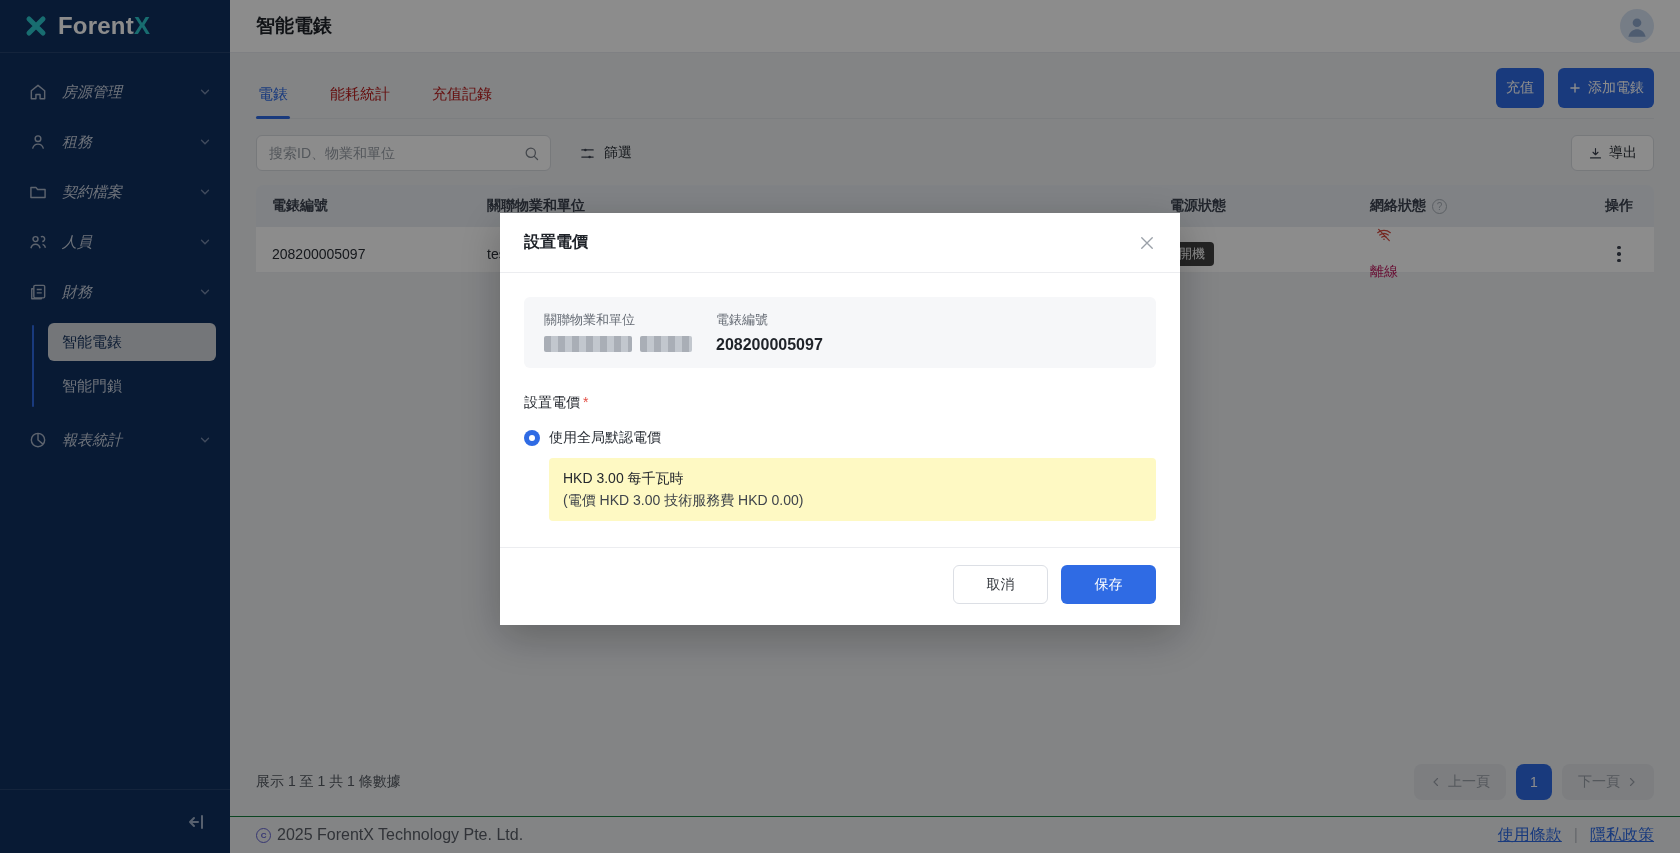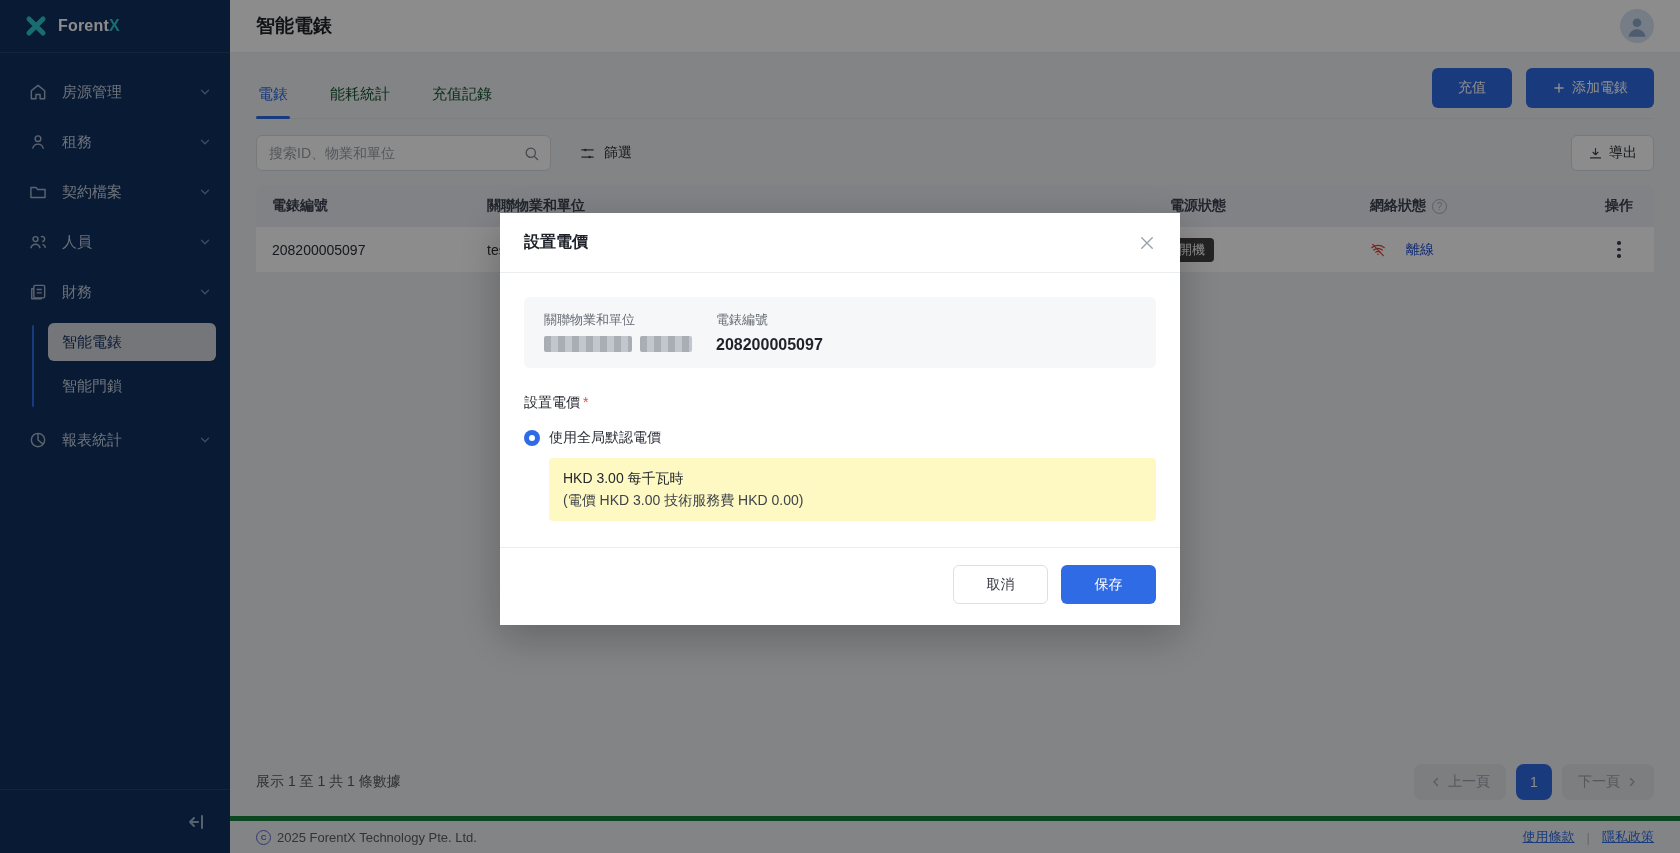--- a/index.html
+++ b/index.html
@@ -4,82 +4,82 @@
 <style>
   * { margin:0; padding:0; box-sizing:border-box; }
   html,body { width:1680px; height:853px; overflow:hidden; }
   body { font-family:"Liberation Sans","DejaVu Sans",sans-serif; font-size:14px; color:#2a2f36; background:#eef0f3; }
   .app { width:1680px; height:853px; display:flex; position:relative; }
 
   
   .sidebar { width:230px; background:#10305f; color:#c7d0de; display:flex; flex-direction:column; flex-shrink:0; }
   .logo-row { height:53px; display:flex; align-items:center; padding:0 24px; gap:10px; border-bottom:1px solid rgba(255,255,255,.09); }
   .logo-mark { width:24px; height:24px; }
-  .logo-text { font-size:16px; font-weight:bold; color:#ffffff; letter-spacing:.2px; }
+  .logo-text { font-size:24px; font-weight:bold; color:#ffffff; letter-spacing:.2px; }
   .logo-text .accent { color:#2cc7cd; }
   .nav { padding-top:14px; flex:1; }
-  .nav-item { height:50px; display:flex; align-items:center; gap:14px; padding:0 18px 0 28px; cursor:pointer; font-size:15px; }
+  .nav-item { height:50px; display:flex; align-items:center; gap:14px; padding:0 18px 0 28px; cursor:pointer; font-size:15px;font-style:italic; }
   .nav-item .lbl { flex:1; }
   .nav-item.active { background:rgba(255,255,255,.07); color:#e8eef7; }
   .nav-icon { width:20px; height:20px; flex-shrink:0; }
   .chev { width:14px; height:14px; opacity:.8; }
   .submenu { position:relative; padding:6px 0 4px; }
   .submenu::before { content:""; position:absolute; left:32px; top:8px; bottom:8px; width:2px; background:#2f6be4; border-radius:2px; }
   .sub-item { margin:0 14px 6px 48px; height:38px; display:flex; align-items:center; padding:0 14px; border-radius:6px; cursor:pointer; font-size:15px; }
   .sub-item.selected { background:#d3d7dd; color:#16325c; }
   .sidebar-foot { border-top:1px solid rgba(255,255,255,.09); height:64px; display:flex; align-items:center; justify-content:flex-end; padding:0 22px; }
   .collapse-btn { width:24px; height:24px; cursor:pointer; }
 
   
   .main { flex:1; display:flex; flex-direction:column; min-width:0; }
   .topbar { height:53px; background:#fff; display:flex; align-items:center; justify-content:space-between; padding:0 26px; border-bottom:1px solid #e8eaee; }
   .page-title { font-size:19px; font-weight:bold; color:#1f2329; }
   .avatar { width:34px; height:34px; border-radius:50%; background:#d8e4f4; display:flex; align-items:center; justify-content:center; cursor:pointer; overflow:hidden; }
 
   .content { flex:1; display:flex; flex-direction:column; padding:0 26px; min-height:0; }
   .tabs-row { display:flex; align-items:center; border-bottom:1px solid #e2e5e9; margin-top:14px; }
   .tabs { display:flex; gap:38px; flex:1; }
-  .tab { padding:18px 2px 14px; font-size:15px; cursor:pointer; color:#14532d; position:relative; }
+  .tab { padding:18px 2px 14px; font-size:15px; cursor:pointer; color:#b91c1c; position:relative; }
   .tab.active { color:#2f6be4; }
   .tab.active::after { content:""; position:absolute; left:0; right:0; bottom:-1px; height:3px; background:#2f6be4; border-radius:2px; }
   .tabs-actions { display:flex; gap:14px; padding-bottom:10px; }
   .btn { border:none; border-radius:6px; font-size:14px; cursor:pointer; font-family:inherit; display:inline-flex; align-items:center; justify-content:center; gap:6px; }
-  .btn-primary { background:#2f6be4; color:#fff; height:40px; padding:0 26px; }
+  .btn-primary { background:#2f6be4; color:#fff; height:40px; padding:0 10px; }
   .btn-outline { background:#fff; border:1px solid #d9dce1; color:#2a2f36; height:36px; padding:0 16px; }
 
   .toolbar { display:flex; align-items:center; margin:16px 0 14px; }
   .search-box { width:295px; height:36px; background:#fff; border:1px solid #d9dce1; border-radius:6px; display:flex; align-items:center; padding:0 10px 0 12px; }
   .search-box input { border:none; outline:none; flex:1; font-size:14px; font-family:inherit; color:#2a2f36; background:transparent; }
   .search-box input::placeholder { color:#9aa0a8; }
   .filter-btn { display:flex; align-items:center; gap:8px; margin-left:28px; cursor:pointer; color:#2a2f36; }
   .toolbar-spacer { flex:1; }
 
   
   .table { display:flex; flex-direction:column; }
   .tr { display:grid; grid-template-columns:215px 1fr 200px 230px 70px; align-items:center; }
   .thead { background:#e9edf2; border-radius:8px 8px 0 0; height:42px; color:#3c4350; font-weight:bold; font-size:14px; }
   .trow { background:#fff; height:46px; border-bottom:1px solid #edeff2; }
   .td { padding:0 16px; display:flex; align-items:center; gap:6px; }
   .td.last { justify-content:center; }
   .badge-green { background:#404040; color:#fff; font-size:13px; padding:3px 9px; border-radius:4px; }
-  .net-off { color:#1d4ed8; display:flex; align-items:center; gap:20px; }
+  .net-off { color:#be185d; display:flex; align-items:center; gap:20px;flex-direction:column; }
   .kebab { cursor:pointer; display:flex; flex-direction:column; gap:3px; align-items:center; padding:4px; }
   .kebab i { width:3.5px; height:3.5px; border-radius:50%; background:#3c4350; }
   .q-icon { width:15px; height:15px; border-radius:50%; border:1px solid #a7aeb7; color:#a7aeb7; font-size:10px; display:inline-flex; align-items:center; justify-content:center; font-weight:normal; }
   .q-icon::after { content:"?"; }
 
   .grow-spacer { flex:1; }
 
   .pagination-row { display:flex; align-items:center; margin-bottom:16px; }
   .page-summary { color:#555a61; }
   .pager { margin-left:auto; display:flex; gap:10px; align-items:center; }
   .pg-btn { background:#e3e5e9; border:none; border-radius:8px; height:36px; padding:0 16px; color:#9aa0a8; font-size:14px; display:inline-flex; align-items:center; gap:6px; cursor:pointer; font-family:inherit; }
   .pg-num { width:36px; height:36px; border-radius:8px; background:#2f6be4; color:#fff; border:none; font-size:14px; cursor:pointer; font-family:inherit; }
 
-  .page-foot { border-top:5px solid #15803d; height:37px; display:flex; align-items:center; justify-content:space-between; padding:0 26px; font-size:13px; color:#595e66; }
+  .page-foot { border-top:1px solid #15803d; height:37px; display:flex; align-items:center; justify-content:space-between; padding:0 26px; font-size:16px; color:#595e66; }
   .copyright { display:flex; align-items:center; gap:6px; }
   .c-icon { width:15px; height:15px; border-radius:50%; border:1.5px solid #6565d0; color:#6565d0; font-size:10px; display:inline-flex; align-items:center; justify-content:center; }
   .c-icon::after { content:"C"; font-weight:bold; transform:scale(.8); }
   .foot-links { display:flex; align-items:center; gap:12px; }
   .foot-links a { color:#2f6be4; text-decoration:underline; cursor:pointer; }
   .foot-sep { color:#b9bdc4; }
 
   
   .overlay { position:fixed; inset:0; background:rgba(0,0,0,.45); z-index:50; }
   .modal { position:fixed; top:213px; left:50%; transform:translateX(-50%); width:680px; background:#fff; border-radius:0; z-index:60; box-shadow:0 12px 40px rgba(0,0,0,.25); }

